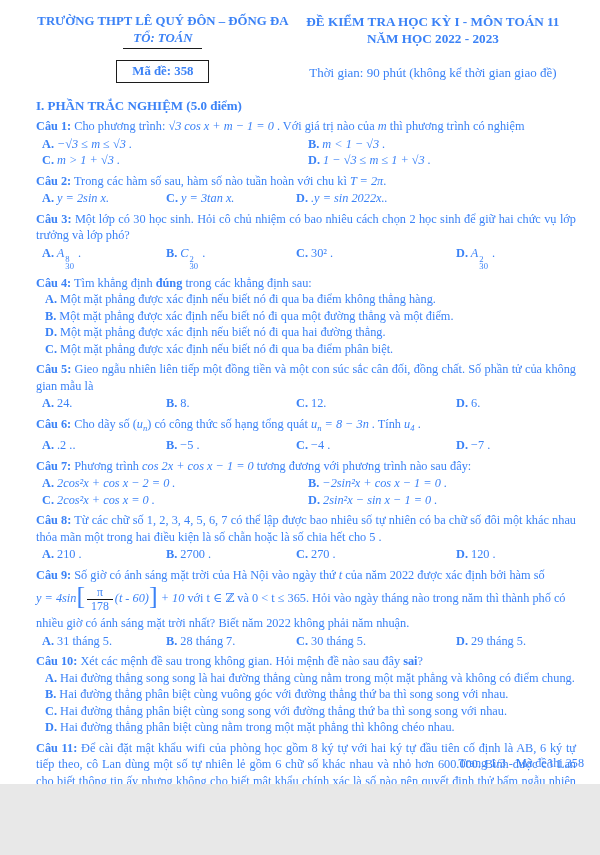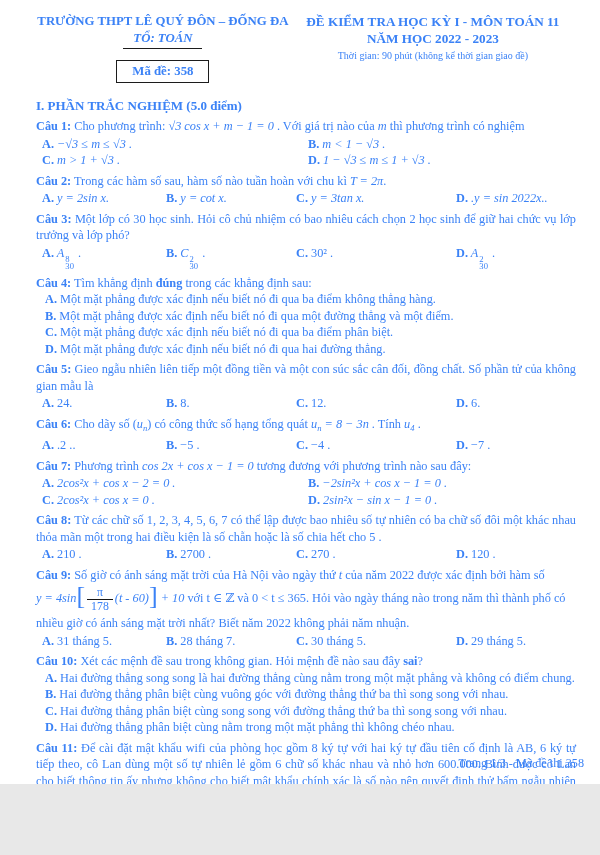--- a/index.html
+++ b/index.html
@@ -14,21 +14,21 @@
   .hdr{display:flex;}
   .hdr-left{width:47%;text-align:center;}
   .hdr-right{flex:1;text-align:center;}
   .school{font-weight:bold;font-size:12.8px;line-height:16px;}
   .dept{font-weight:bold;font-size:12.8px;margin-top:2px;font-style:italic;}
   .dept-inner{display:inline-block;border-bottom:1.4px solid #1c1c1c;padding:0 10px 2px;}
   .codebox-wrap{margin-top:11px;}
   .codebox{display:inline-block;border:1.6px solid #1c1c1c;padding:3px 15px;font-weight:bold;font-size:12.8px;}
   .title1{font-weight:bold;font-size:13.2px;line-height:17px;}
   .title2{font-weight:bold;font-size:13.2px;line-height:17px;}
-  .timeline{font-size:10px;line-height:16px;margin-top:1px;}
+  .timeline{font-size:13px;line-height:16px;margin-top:18px;}
   
   .section-title{font-weight:bold;font-size:13px;margin:15px 0 3px 0;}
   
   .q{margin-top:4px;}
   .stem{margin:2px 0 0 0;font-size:12.3px;line-height:16.5px;text-align:justify;}
   .qlabel{font-weight:bold;}
   .bld{font-weight:bold;}
   .mi{font-style:italic;}
   .opts{display:grid;padding-left:6px;margin-top:1px;}
   .opts4{grid-template-columns:124px 130px 160px 1fr;}
@@ -80,21 +80,20 @@
       <div class="opt"><b class="oltr">B.</b><i class="mi"> m &lt; 1 − √3 .</i></div>
       <div class="opt"><b class="oltr">C.</b><i class="mi"> m &gt; 1 + √3 .</i></div>
       <div class="opt"><b class="oltr">D.</b><i class="mi"> 1 − √3 ≤ m ≤ 1 + √3 .</i></div>
     </div>
   </div>
 
   <div class="q">
     <p class="stem"><b class="qlabel">Câu 2:</b><span> Trong các hàm số sau, hàm số nào tuần hoàn với chu kì </span><i class="mi">T = 2π</i><span>.</span></p>
     <div class="opts opts4">
       <div class="opt"><b class="oltr">A.</b><i class="mi"> y = 2sin x.</i></div>
-      <div class="opt"><b class="oltr">B.</b><i class="mi"> y = cot x.</i></div>
       <div class="opt"><b class="oltr">C.</b><i class="mi"> y = 3tan x.</i></div>
       <div class="opt"><b class="oltr">D.</b><i class="mi"> .y = sin 2022x..</i></div>
     </div>
   </div>
 
   <div class="q">
     <p class="stem"><b class="qlabel">Câu 3:</b><span> Một lớp có 30 học sinh. Hỏi cô chủ nhiệm có bao nhiêu cách chọn 2 học sinh để giữ hai chức vụ lớp trưởng và lớp phó?</span></p>
     <div class="opts opts4">
       <div class="opt"><b class="oltr">A.</b><i class="mi"> A</i><span class="ss">
             <span>8</span>
@@ -109,22 +108,22 @@
             <span>2</span>
             <span>30</span>
           </span><span> .</span></div>
     </div>
   </div>
 
   <div class="q">
     <p class="stem"><b class="qlabel">Câu 4:</b><span> Tìm khẳng định </span><b class="bld">đúng</b><span> trong các khẳng định sau:</span></p>
     <p class="optline"><b class="oltr">A.</b><span> Một mặt phẳng được xác định nếu biết nó đi qua ba điểm không thẳng hàng.</span></p>
     <p class="optline"><b class="oltr">B.</b><span> Một mặt phẳng được xác định nếu biết nó đi qua một đường thẳng và một điểm.</span></p>
+    <p class="optline"><b class="oltr">D.</b><span> Một mặt phẳng được xác định nếu biết nó đi qua hai đường thẳng.</span></p>
     <p class="optline"><b class="oltr">C.</b><span> Một mặt phẳng được xác định nếu biết nó đi qua ba điểm phân biệt.</span></p>
-    <p class="optline"><b class="oltr">D.</b><span> Một mặt phẳng được xác định nếu biết nó đi qua hai đường thẳng.</span></p>
   </div>
 
   <div class="q">
     <p class="stem"><b class="qlabel">Câu 5:</b><span> Gieo ngẫu nhiên liên tiếp một đồng tiền và một con súc sắc cân đối, đồng chất. Số phần tử của không gian mẫu là</span></p>
     <div class="opts opts4">
       <div class="opt"><b class="oltr">A.</b><span> 24.</span></div>
       <div class="opt"><b class="oltr">B.</b><span> 8.</span></div>
       <div class="opt"><b class="oltr">C.</b><span> 12.</span></div>
       <div class="opt"><b class="oltr">D.</b><span> 6.</span></div>
     </div>

